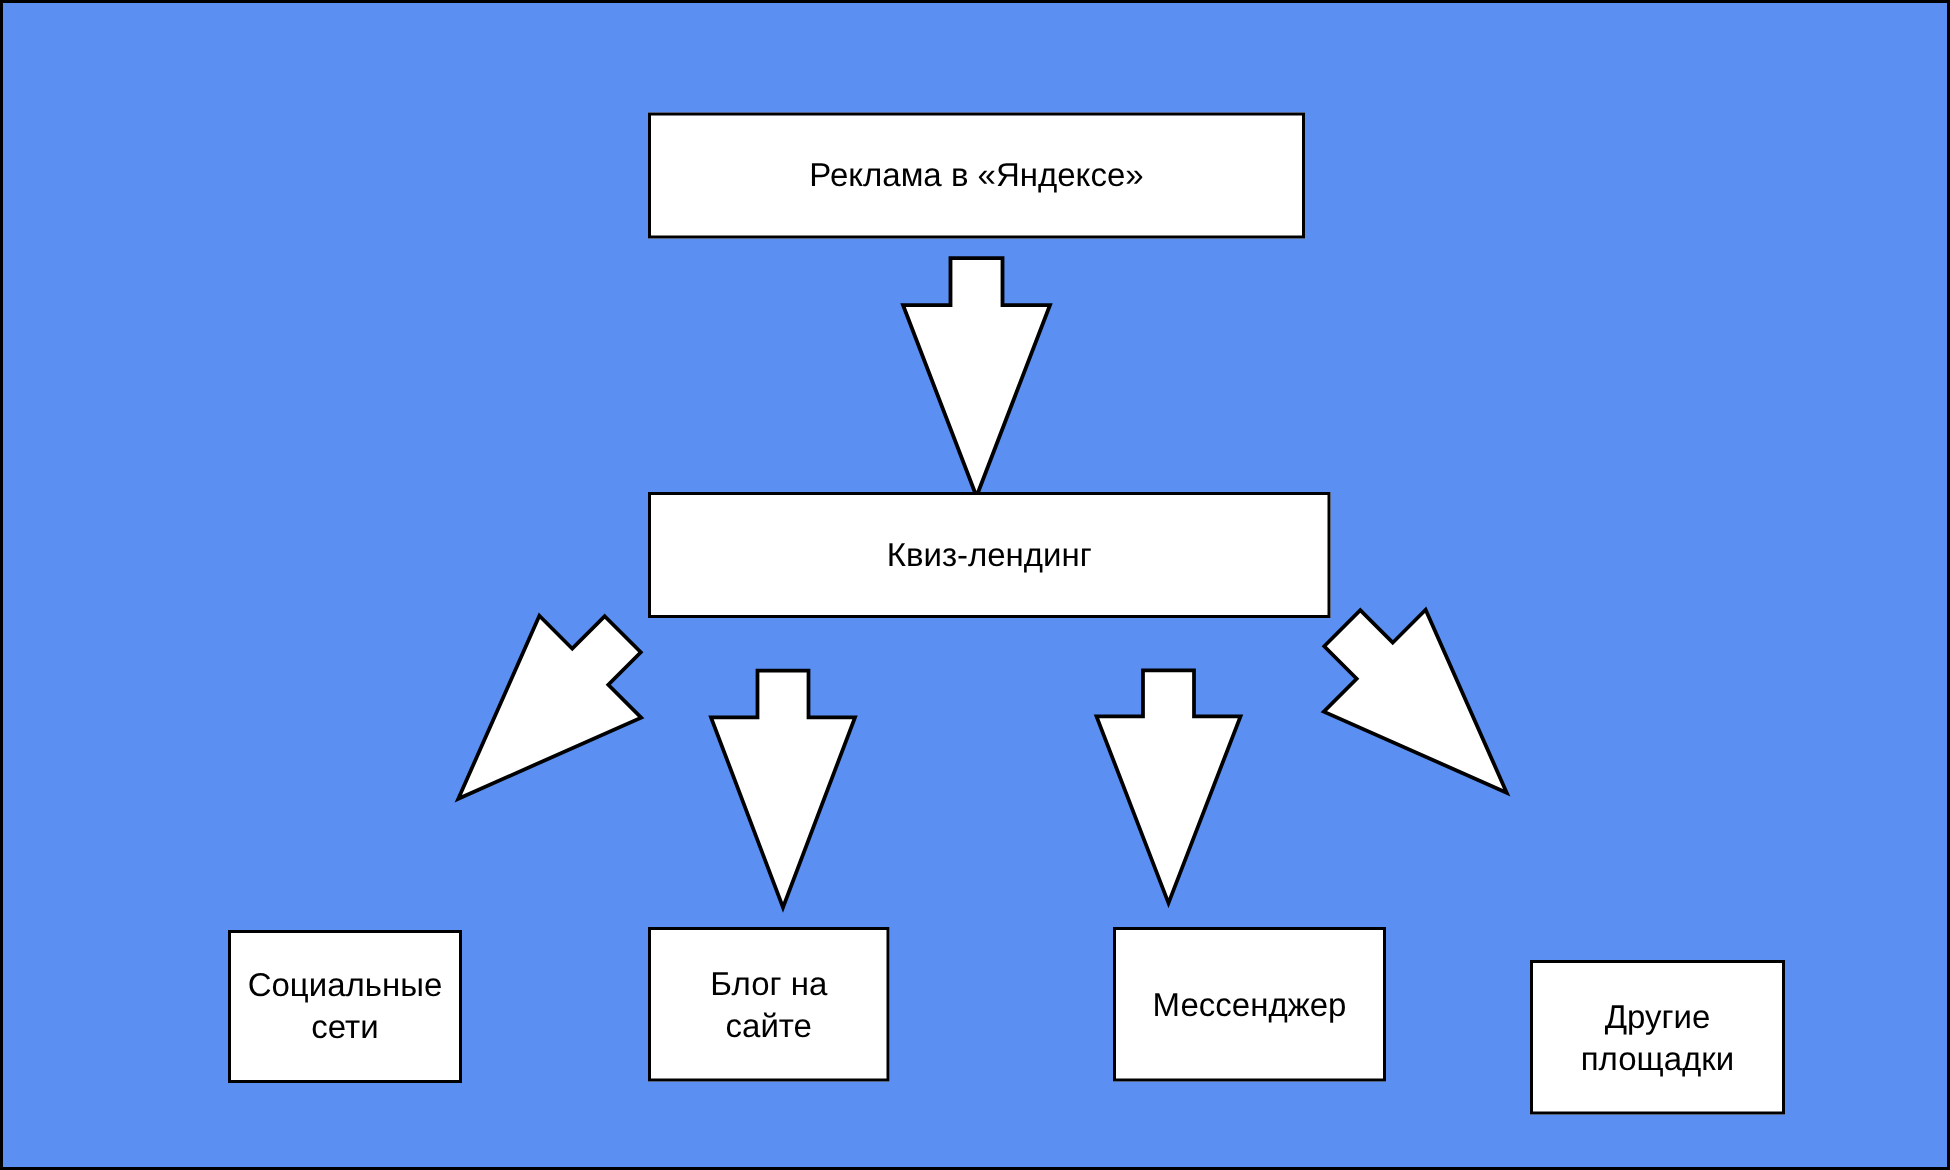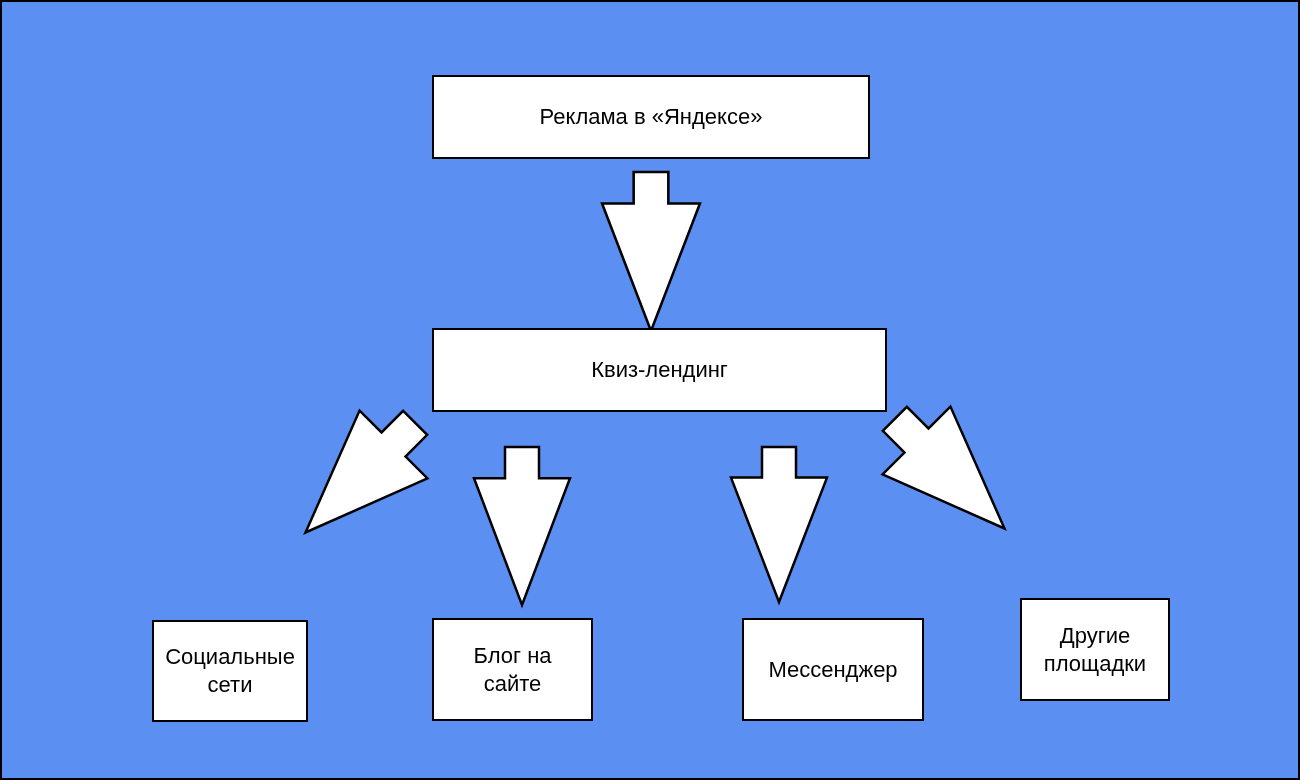--- a/index.html
+++ b/index.html
@@ -28,21 +28,21 @@
     color: #000000;
     font-size: 22px;
     line-height: 28px;
     white-space: pre-line;
   }
   .node-top    { left: 430px; top: 73px;  width: 438px; height: 84px; }
   .node-middle { left: 430px; top: 326px; width: 455px; height: 84px; }
   .node-b1 { left: 134px;  top: 618px; width: 156px; height: 102px; margin-left: 16px; }
   .node-b2 { left: 430px;  top: 616px; width: 161px; height: 103px; }
   .node-b3 { left: 724px;  top: 616px; width: 182px; height: 103px; margin-left: 16px; }
-  .node-b4 { left: 1018px; top: 596px; width: 150px; height: 103px; }
+  .node-b4 { left: 1018px; top: 638px; width: 170px; height: 103px; }
 
   .arrow { position: absolute; overflow: visible; }
   .arrow polygon { fill: #ffffff; stroke: #000000; stroke-width: 2.5; stroke-linejoin: miter; }
 
   .arrow-top   { left: 598px; top: 168px; width: 102px; height: 164px; }
   .arrow-mid-l { left: 470px; top: 443px; width: 100px; height: 163px; }
   .arrow-mid-r { left: 727px; top: 443px; width: 100px; height: 160px; }
   .arrow-diag-left  { left: 308px; top: 396px; width: 100px; height: 160px; transform: rotate(45deg); }
   .arrow-diag-right { left: 898px; top: 392px; width: 100px; height: 160px; transform: rotate(-45deg); }
 </style>

